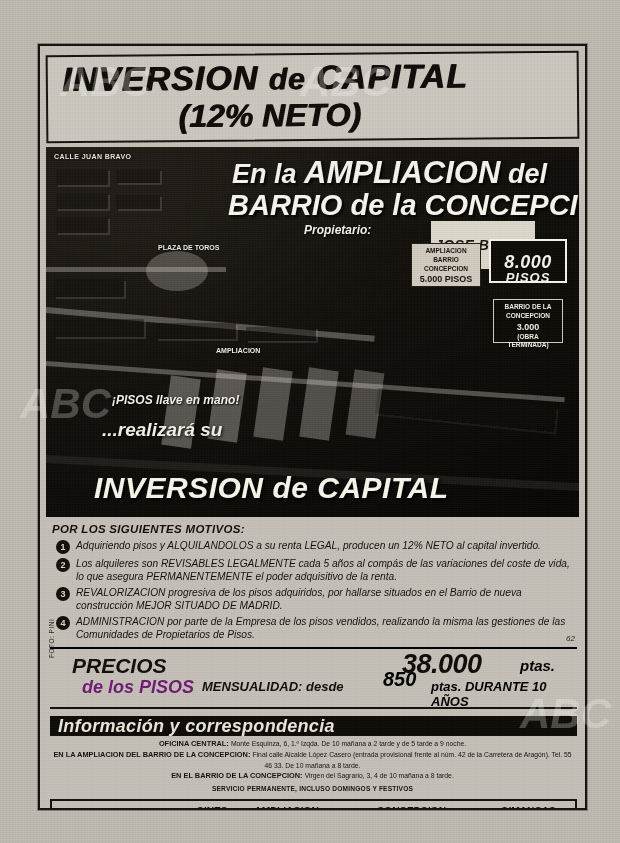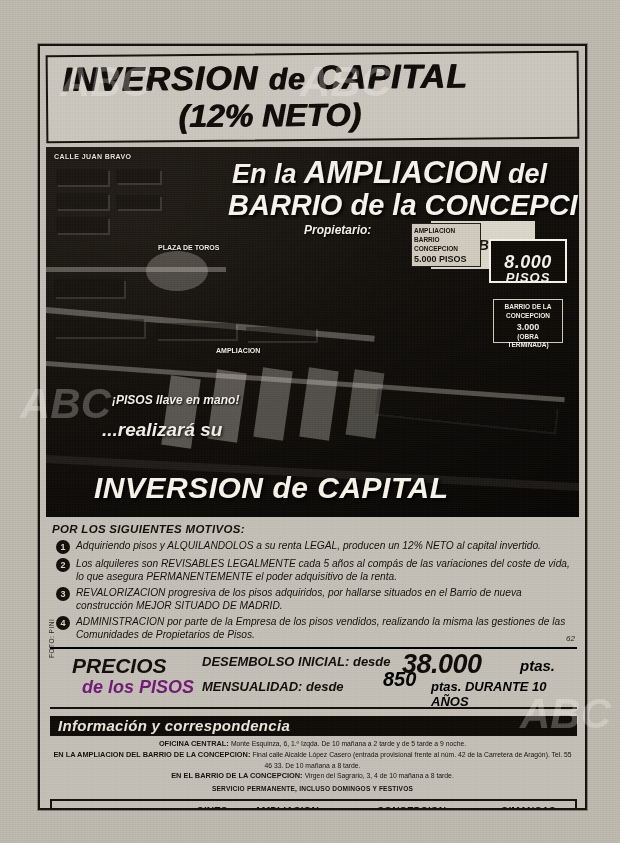--- a/index.html
+++ b/index.html
@@ -165,30 +165,30 @@
     font-size: 14px;
     font-weight: bold;
     font-style: italic;
     color: #1b1813;
     background: #d9d5c9;
     padding: 16px 4px;
     letter-spacing: .5px;
   }
   .sign-a {
     position: absolute;
-    left: 365px; top: 76px;
+    left: 365px; top: 96px;
     width: 70px; height: 44px;
     background: #cfcabe;
     border: 1px solid #23201a;
     color: #17140f;
     font-size: 6.5px;
     font-weight: bold;
     line-height: 1.35;
     padding: 3px 2px;
-    text-align: left;
+    text-align: center;
     box-sizing: border-box;
   }
   .sign-a .num { font-size: 9px; }
   .badge-8000 {
     position: absolute;
     left: 443px; top: 92px;
     width: 78px; height: 44px;
     background: #100d09;
     color: #f3f1e8;
     border: 2px solid #f3f1e8;
@@ -366,21 +366,21 @@
   
   .infobar {
     position: relative;
     margin: 7px 8px 0 10px;
     background: #100d09;
     color: #e8e4da;
     height: 20px;
     padding-left: 8px;
   }
   .infobar span {
-    font-size: 15px;
+    font-size: 18px;
     font-weight: bold;
     font-style: italic;
     line-height: 20px;
     letter-spacing: .3px;
   }
   .contact {
     margin: 3px 10px 0 10px;
     font-size: 7.4px;
     line-height: 1.45;
     color: #151210;
@@ -543,21 +543,20 @@
       </div>
       <div class="reason">
         <div class="bullet">4</div>
         <div class="rtext">ADMINISTRACION por parte de la Empresa de los pisos vendidos, realizando la misma las gestiones de las Comunidades de Propietarios de Pisos.</div>
       </div>
     </div>
 
     <div class="prices">
       <div class="pr-left">PRECIOS</div>
       <div class="pr-left2">de los PISOS</div>
-      <div class="pr-r1">DESEMBOLSO INICIAL: desde</div>
       <div class="pr-big">38.000</div>
       <div class="pr-ptas">ptas.</div>
       <div class="pr-r2">MENSUALIDAD: desde</div>
       <div class="pr-850">850</div>
       <div class="pr-r3">ptas. DURANTE 10 AÑOS</div>
     </div>
 
     <div class="infobar">
       <span>Información y correspondencia</span>
     </div>

